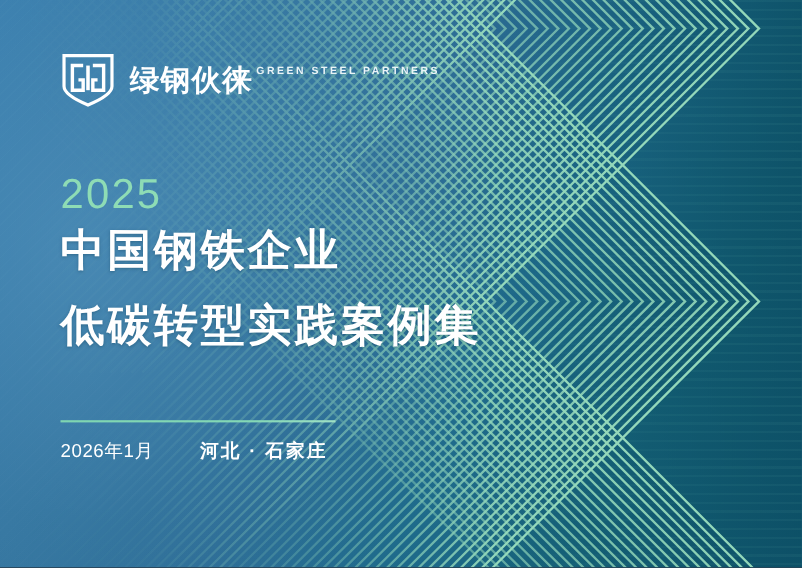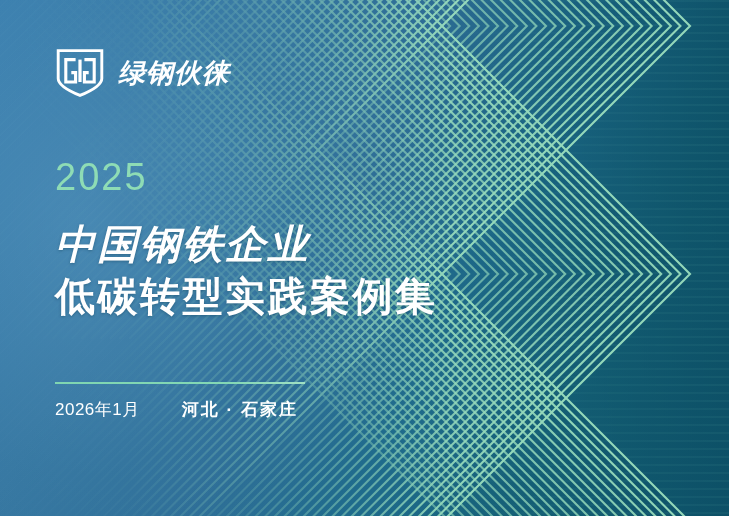--- a/index.html
+++ b/index.html
@@ -93,21 +93,21 @@
   
   .logo {
     position: absolute;
     left: 55px;
     top: 48px;
     display: flex;
     align-items: center;
     gap: 13px;
   }
   .logo-mark { width: 50px; height: 50px; flex: none; }
-  .logo-words { display: flex; flex-direction: row; gap: 3px; font-style: italic; }
+  .logo-words { display: flex; flex-direction: row; gap: 3px; }
   .logo-cn {
     font-size: 27px;
     font-weight: 700;
     color: #ffffff;
     letter-spacing: 1px;
     line-height: 1;
   }
   .logo-en {
     font-size: 9.5px;
     font-weight: 700;
@@ -130,21 +130,21 @@
   .title-line {
     position: absolute;
     left: 55px;
     color: #ffffff;
     font-size: 40px;
     font-weight: 700;
     letter-spacing: 2.5px;
     line-height: 1;
     text-shadow: 0 1px 3px rgba(10,50,70,0.35);
   }
-  .title-1 { top: 224px; font-style: italic; }
+  .title-1 { top: 208px; }
   .title-2 { top: 276px; }
 
   
   .rule {
     position: absolute;
     left: 55px;
     top: 382px;
     width: 250px;
     height: 2px;
     background: linear-gradient(90deg, #7fd5b1 0%, #84d8b5 70%, #9fe0c4 100%);
@@ -343,20 +343,21 @@
         <path d="M3.2 2.6 H46.8 V30.4 Q46.8 38.4 25 47.4 Q3.2 38.4 3.2 30.4 Z" fill="none" stroke="#ffffff" stroke-width="2.9"></path>
 
         <path d="M20.6 11.6 H10.8 V34.0 H20.6 V24.6 H16.3" fill="none" stroke="#ffffff" stroke-width="3.1" stroke-linejoin="miter"></path>
 
         <path d="M29.4 11.6 H39.2 V34.0 H29.4 V24.6 H33.7" fill="none" stroke="#ffffff" stroke-width="3.1" stroke-linejoin="miter"></path>
 
         <rect x="23.4" y="11.6" width="3.2" height="22.4" fill="#ffffff"></rect>
       </svg>
       <div class="logo-words">
         <div class="logo-cn">绿钢伙徕</div>
+        <div class="logo-en">GREEN STEEL PARTNERS</div>
       </div>
     </div>
 
     <div class="year">2025</div>
     <div class="title-line title-1">中国钢铁企业</div>
     <div class="title-line title-2">低碳转型实践案例集</div>
 
     <div class="rule"></div>
 
     <div class="meta">

